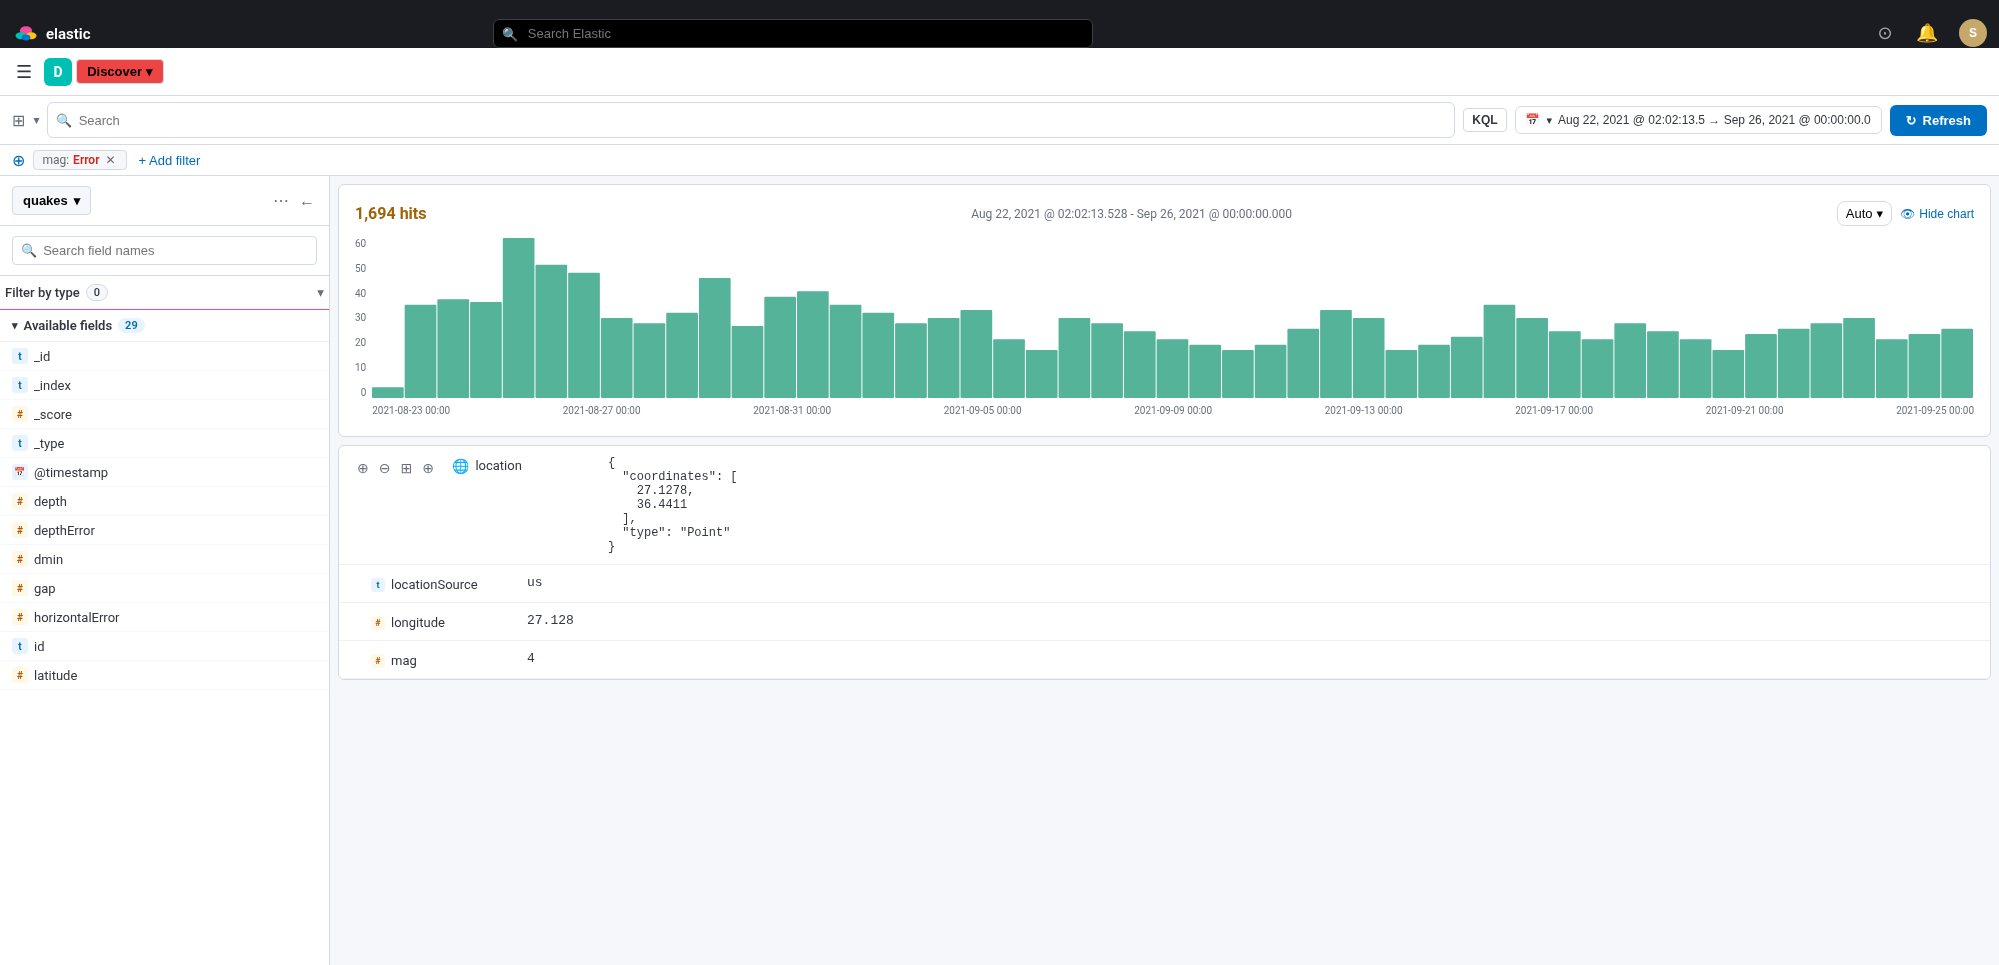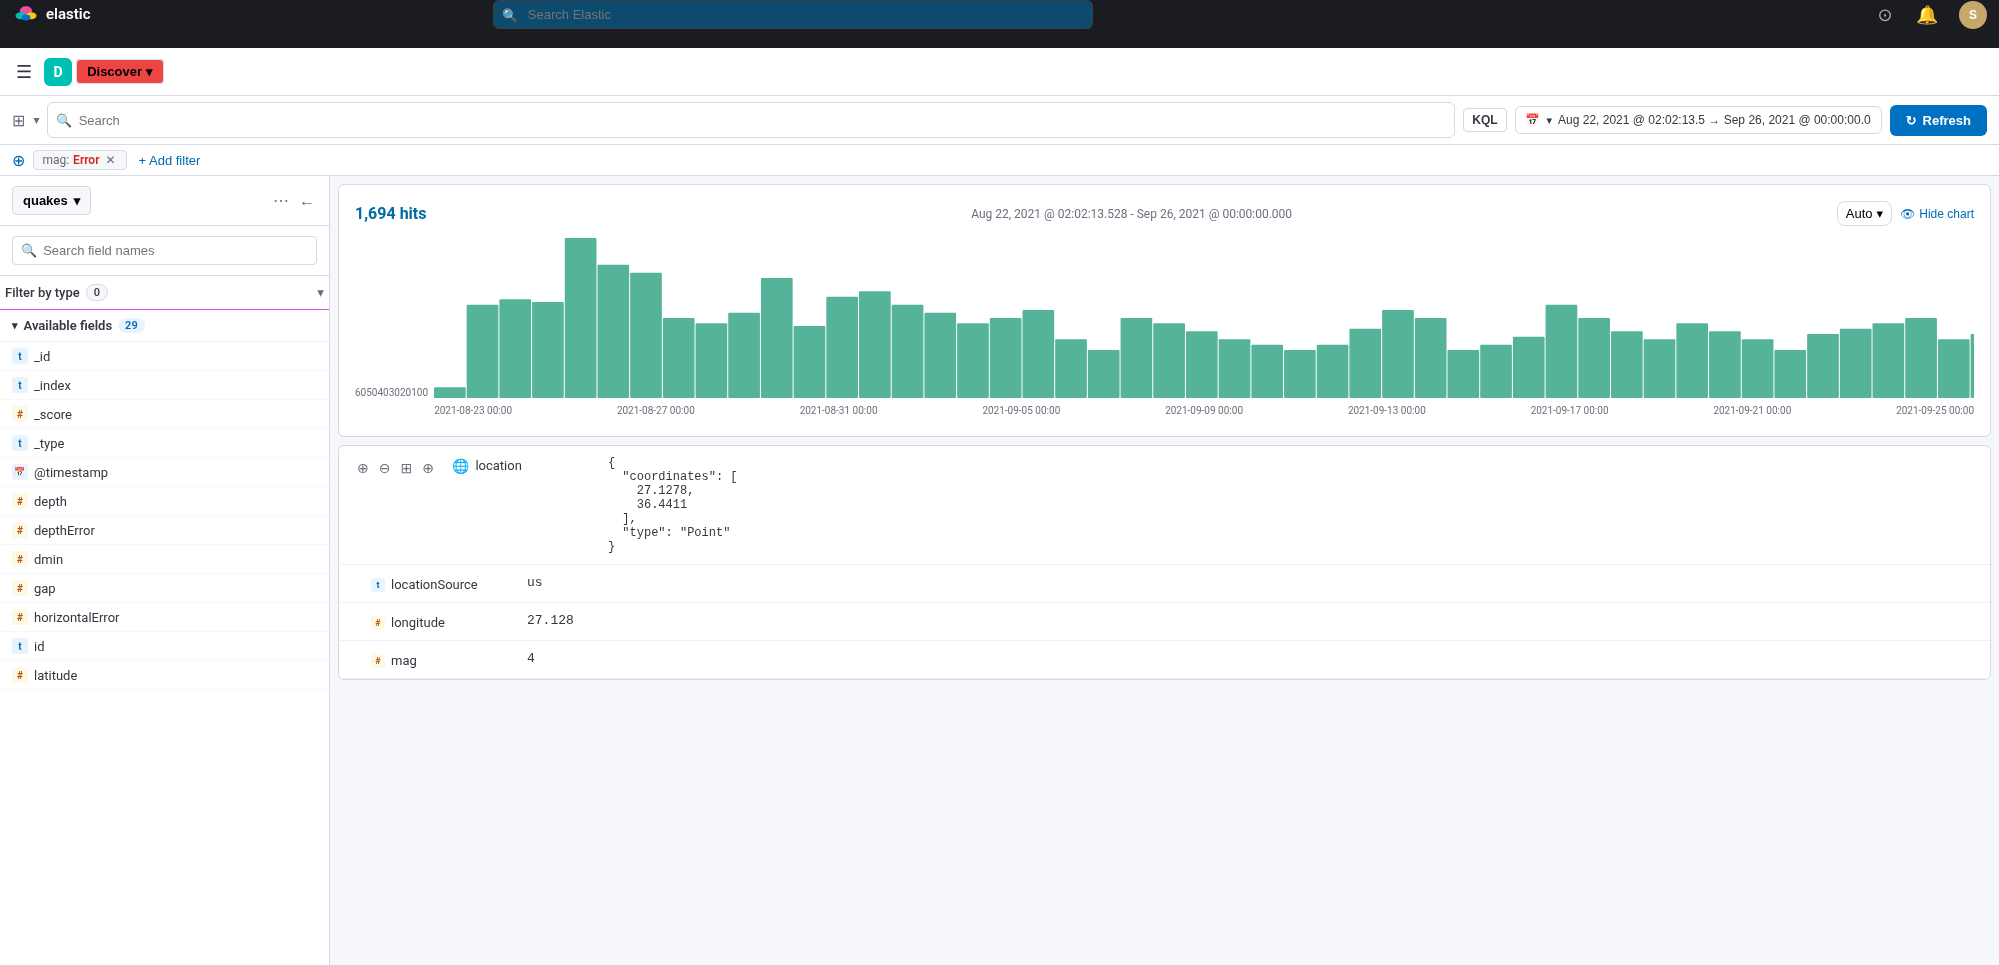--- a/index.html
+++ b/index.html
@@ -2,21 +2,21 @@
 <html><head>
   <meta charset="utf-8">
   <style>
     * { box-sizing: border-box; margin: 0; padding: 0; }
     body { font-family: -apple-system, BlinkMacSystemFont, 'Segoe UI', Roboto, sans-serif; background: #f5f7fa; color: #343741; font-size: 13px; }
 
     
     .top-nav {
       background: #1a1c21;
       display: flex;
-      align-items: flex-start;
+      align-items: flex-end;
       height: 48px;
       padding: 0 12px;
       gap: 8px;
     }
     .elastic-logo {
       display: flex;
       align-items: center;
       gap: 6px;
       color: white;
       font-size: 15px;
@@ -28,21 +28,21 @@
       height: 28px;
     }
     .search-bar-global {
       flex: 1;
       max-width: 600px;
       margin: 0 auto;
       position: relative;
     }
     .search-bar-global input {
       width: 100%;
-      background: #0c4a6e;
+      background: #000000;
       border: 1px solid #3d3f47;
       border-radius: 6px;
       color: #aaa;
       padding: 6px 12px 6px 34px;
       font-size: 13px;
       outline: none;
     }
     .search-bar-global .search-icon-global {
       position: absolute;
       left: 10px;
@@ -413,21 +413,21 @@
     }
     .chart-header {
       display: flex;
       align-items: center;
       justify-content: space-between;
       margin-bottom: 12px;
     }
     .hits-count {
       font-size: 16px;
       font-weight: 700;
-      color: #0369a1;
+      color: #a16207;
     }
     .chart-time-range {
       font-size: 12px;
       color: #69707d;
     }
     .auto-select {
       display: flex;
       align-items: center;
       gap: 4px;
       border: 1px solid #d3dae6;
@@ -694,21 +694,21 @@
             <span>▾</span>
           </button>
           <button class="hide-chart-btn">
             <span>👁</span>
             <span>Hide chart</span>
           </button>
         </div>
       </div>
 
       <div style="display:flex;gap:0;">
-        <div style="display:flex;flex-direction:row;justify-content:space-between;align-items:flex-end;padding-right:6px;height:160px;font-size:10px;color:#69707d;">
+        <div style="display:flex;flex-direction:column;justify-content:space-between;align-items:flex-end;padding-right:6px;height:160px;font-size:10px;color:#69707d;">
           <span>60</span>
           <span>50</span>
           <span>40</span>
           <span>30</span>
           <span>20</span>
           <span>10</span>
           <span>0</span>
         </div>
         <div style="flex:1;position:relative;">
           <svg id="histogram-svg" width="100%" height="160">

